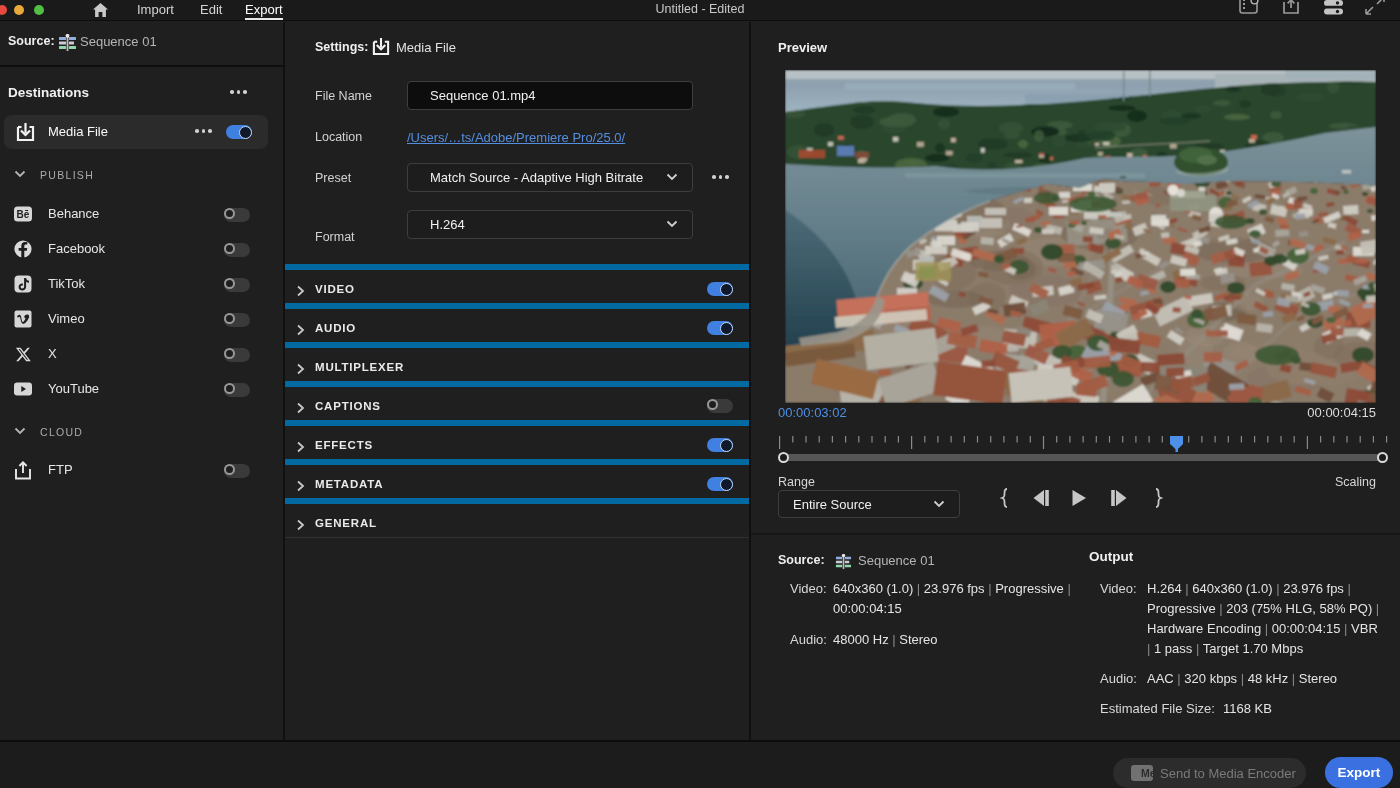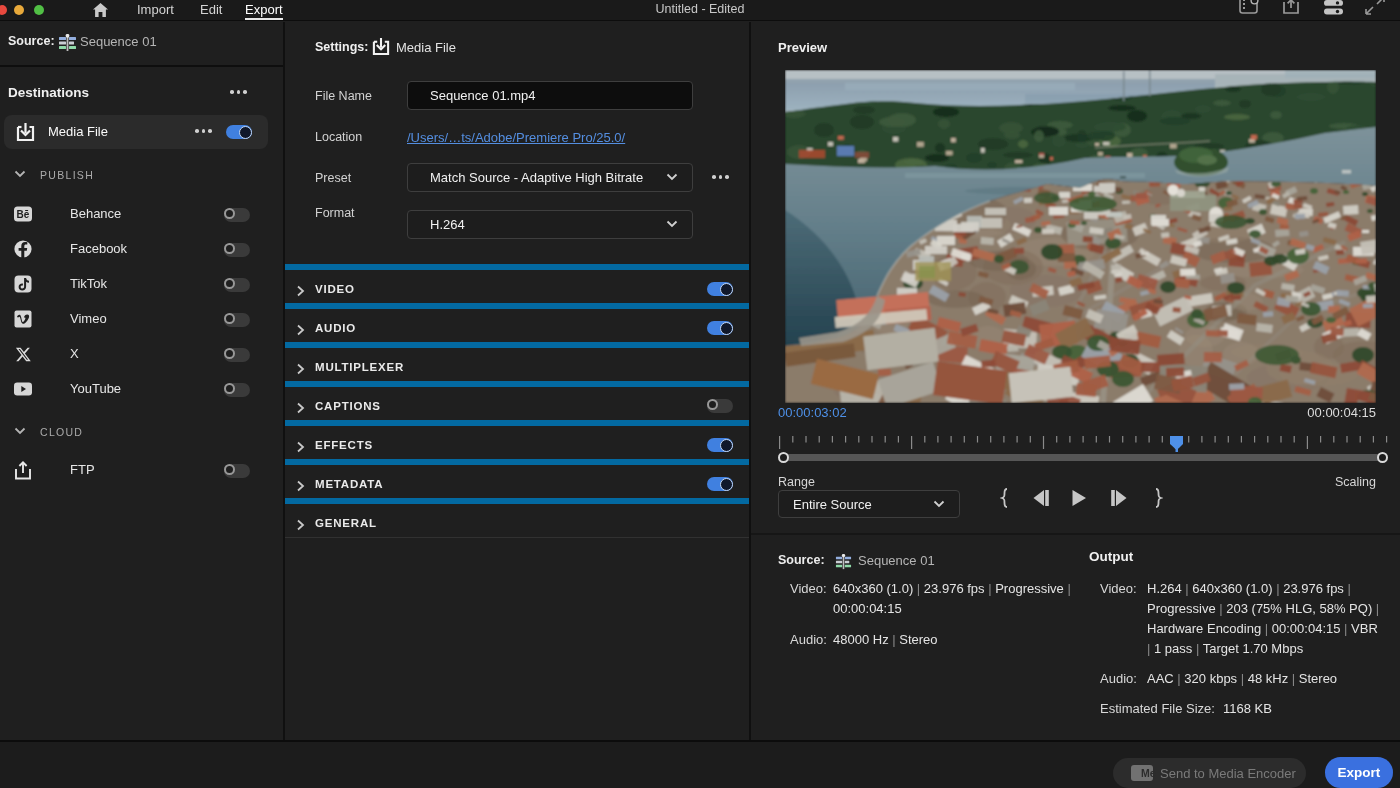--- a/index.html
+++ b/index.html
@@ -28,21 +28,21 @@
 #lp-sep { position:absolute; left:0; top:43px; width:283px; height:2px; background:#0e0e0e; }
 .dots3 { line-height:0; font-size:0; } .dots3 span { display:inline-block; width:3.5px; height:3.5px; border-radius:50%; background:#cfcfcf; margin-left:3px; }
 #mf-row { position:absolute; left:4px; top:93px; width:264px; height:34px; background:#2b2b2b; border-radius:8px; }
 .sechdr { position:absolute; font-size:10.5px; letter-spacing:1.3px; color:#ababab; }
 .toggle { position:absolute; width:26px; height:14px; border-radius:7px; }
 .toggle.on { background:#4080e0; }
 .toggle.on i { position:absolute; right:0.5px; top:0.5px; width:13px; height:13px; border-radius:50%; background:#10182b; border:1.5px solid #c3d8f6; }
 .toggle.off { background:#3a3a3a; }
 .toggle.off i { position:absolute; left:-0.5px; top:-0.5px; width:11px; height:11px; border-radius:50%; background:#1e1e1e; border:2px solid #989898; }
 .dstrow { position:absolute; left:0; width:283px; height:35px; }
-.dstrow .lbl { position:absolute; left:48px; top:9px; font-size:13px; color:#e6e6e6;margin-left:22px; }
+.dstrow .lbl { position:absolute; left:48px; top:9px; font-size:13px; color:#e6e6e6; }
 .dstrow .ticon { position:absolute; left:14px; top:8px; }
 .dstrow .toggle { right:33px; top:11px; }
 
 
 .mlabel { position:absolute; left:30px; font-size:12.5px; color:#d2d2d2; }
 .field { position:absolute; left:122px; width:286px; height:29px; border-radius:4px; border:1px solid #3e3e3e; font-size:13px; color:#f0f0f0; }
 .input { background:#0d0d0d; }
 .select { background:#1d1d1d; }
 .field .txt { position:absolute; left:22px; top:6px; }
 .field .chev { position:absolute; right:14px; top:9px; }
@@ -228,21 +228,21 @@
     <div class="mlabel" style="top:108px;">Location</div>
     <div class="abs" style="left:122px; top:108px; font-size:13px; color:#548ee0; text-decoration:underline;">/Users/…ts/Adobe/Premiere Pro/25.0/</div>
     <div class="mlabel" style="top:149px;">Preset</div>
     <div class="field select" style="top:141px;">
         <div class="txt">Match Source - Adaptive High Bitrate</div>
         <svg class="chev" width="12" height="8" viewBox="0 0 12 8">
           <path d="M1.5 1.5 L6 6 L10.5 1.5" stroke="#d0d0d0" stroke-width="1.8" fill="none"></path>
         </svg>
       </div>
     <div class="abs dots3" style="left:424px; top:153px;"><span></span><span></span><span></span></div>
-    <div class="mlabel" style="top:184px;text-align:right;">Format</div>
+    <div class="mlabel" style="top:208px;text-align:right;">Format</div>
     <div class="field select" style="top:188px;">
         <div class="txt">H.264</div>
         <svg class="chev" width="12" height="8" viewBox="0 0 12 8">
           <path d="M1.5 1.5 L6 6 L10.5 1.5" stroke="#d0d0d0" stroke-width="1.8" fill="none"></path>
         </svg>
       </div>
     <div class="mrow" style="top:242px;">
         <svg class="rchev" width="9" height="12" viewBox="0 0 9 12">
           <path d="M2 1.5 L7 6 L2 10.5" stroke="#c9c9c9" stroke-width="1.8" fill="none"></path>
         </svg>

